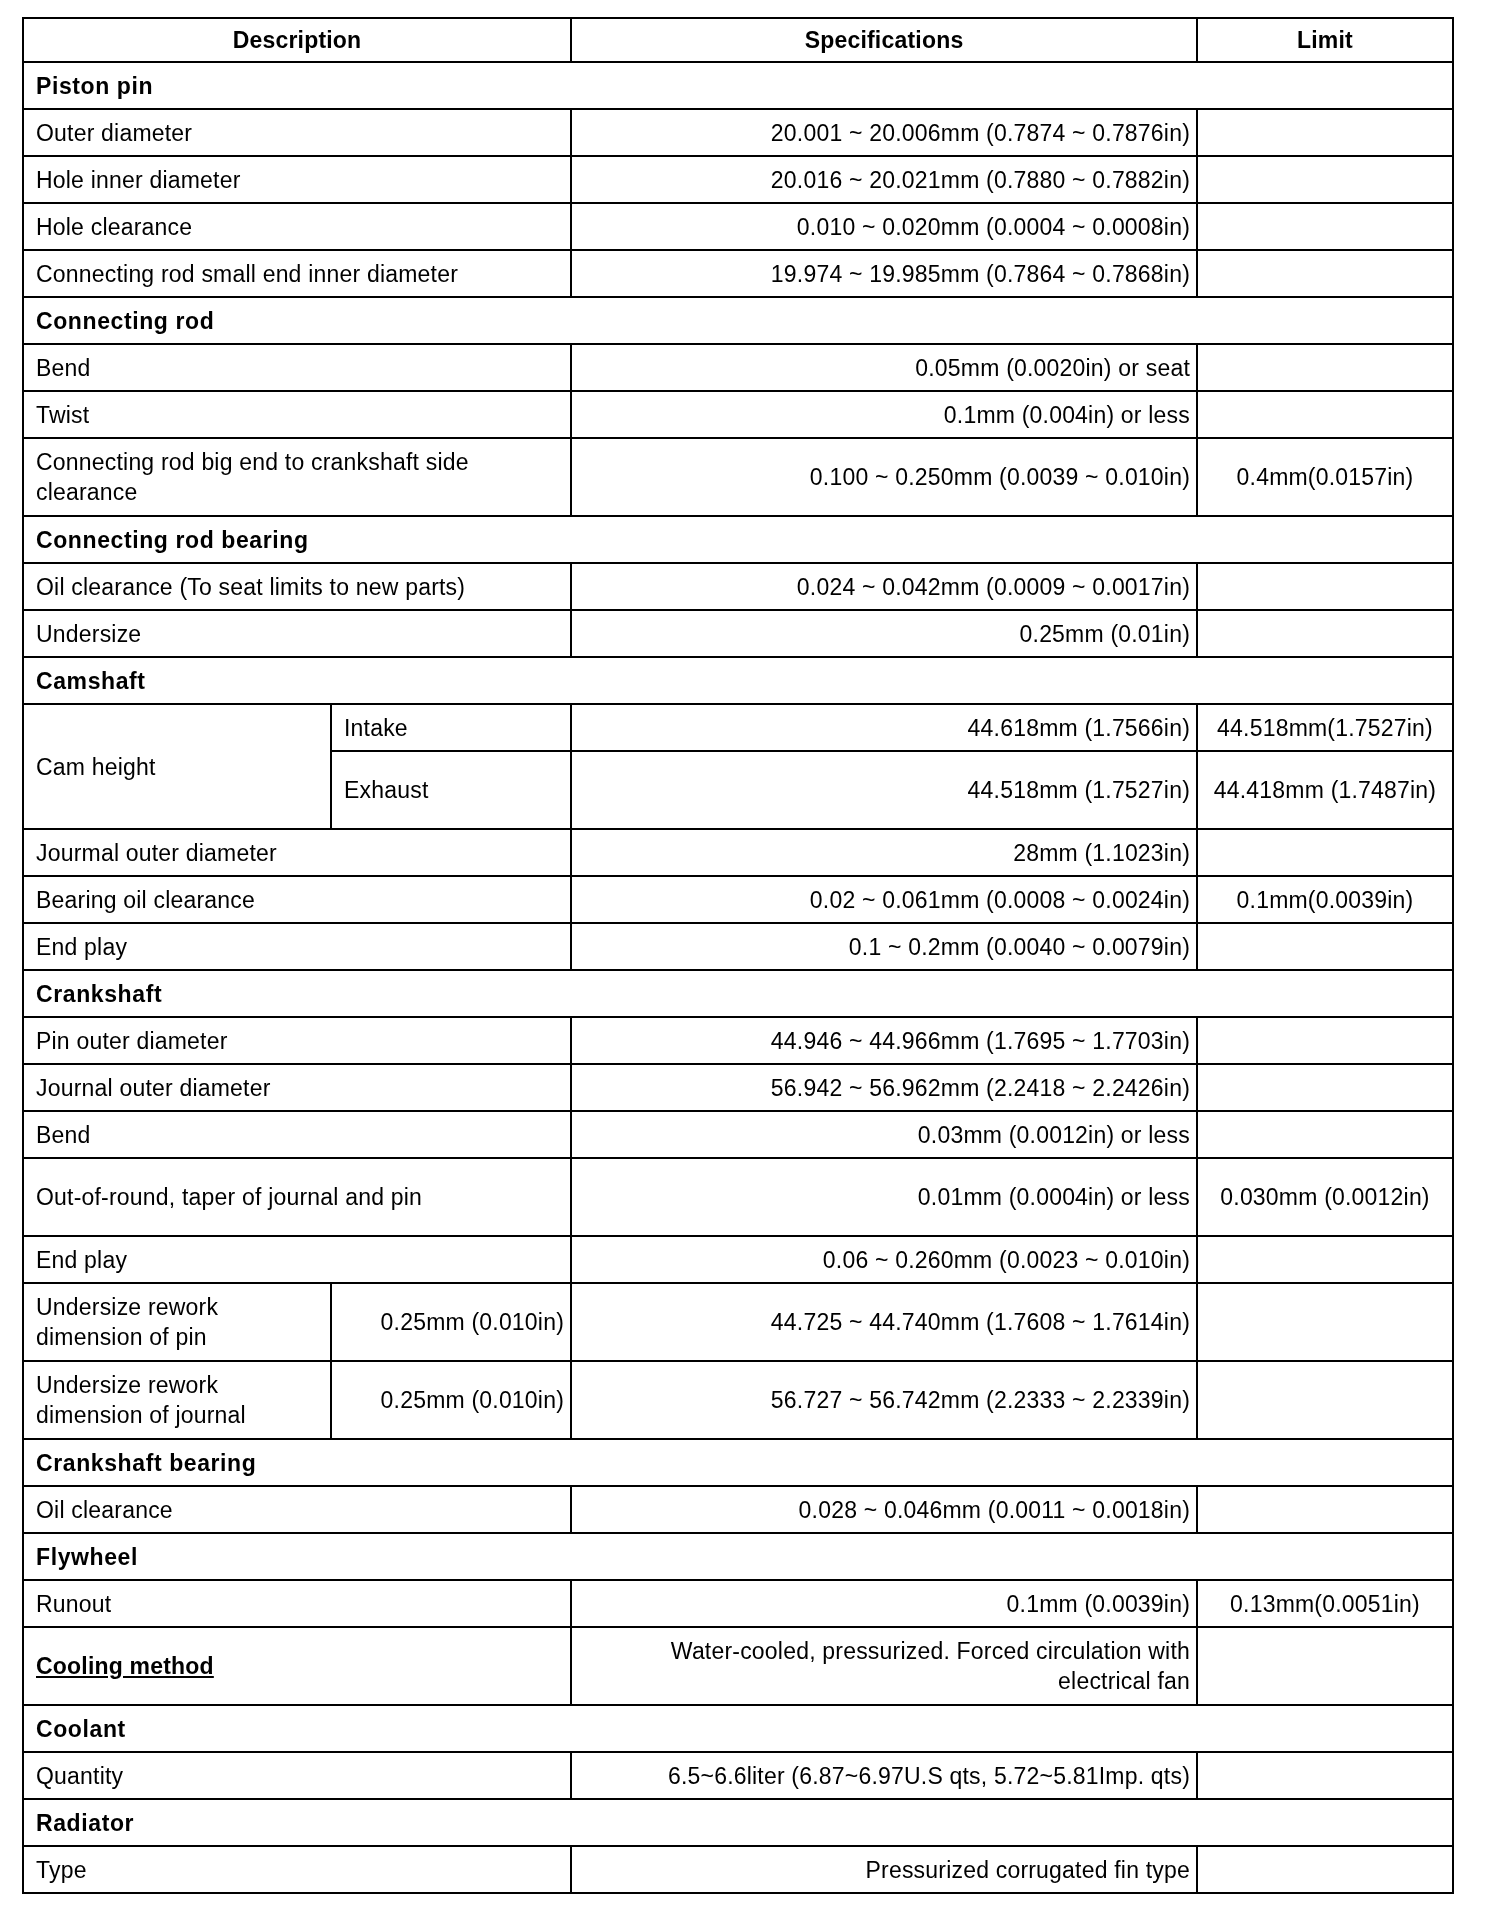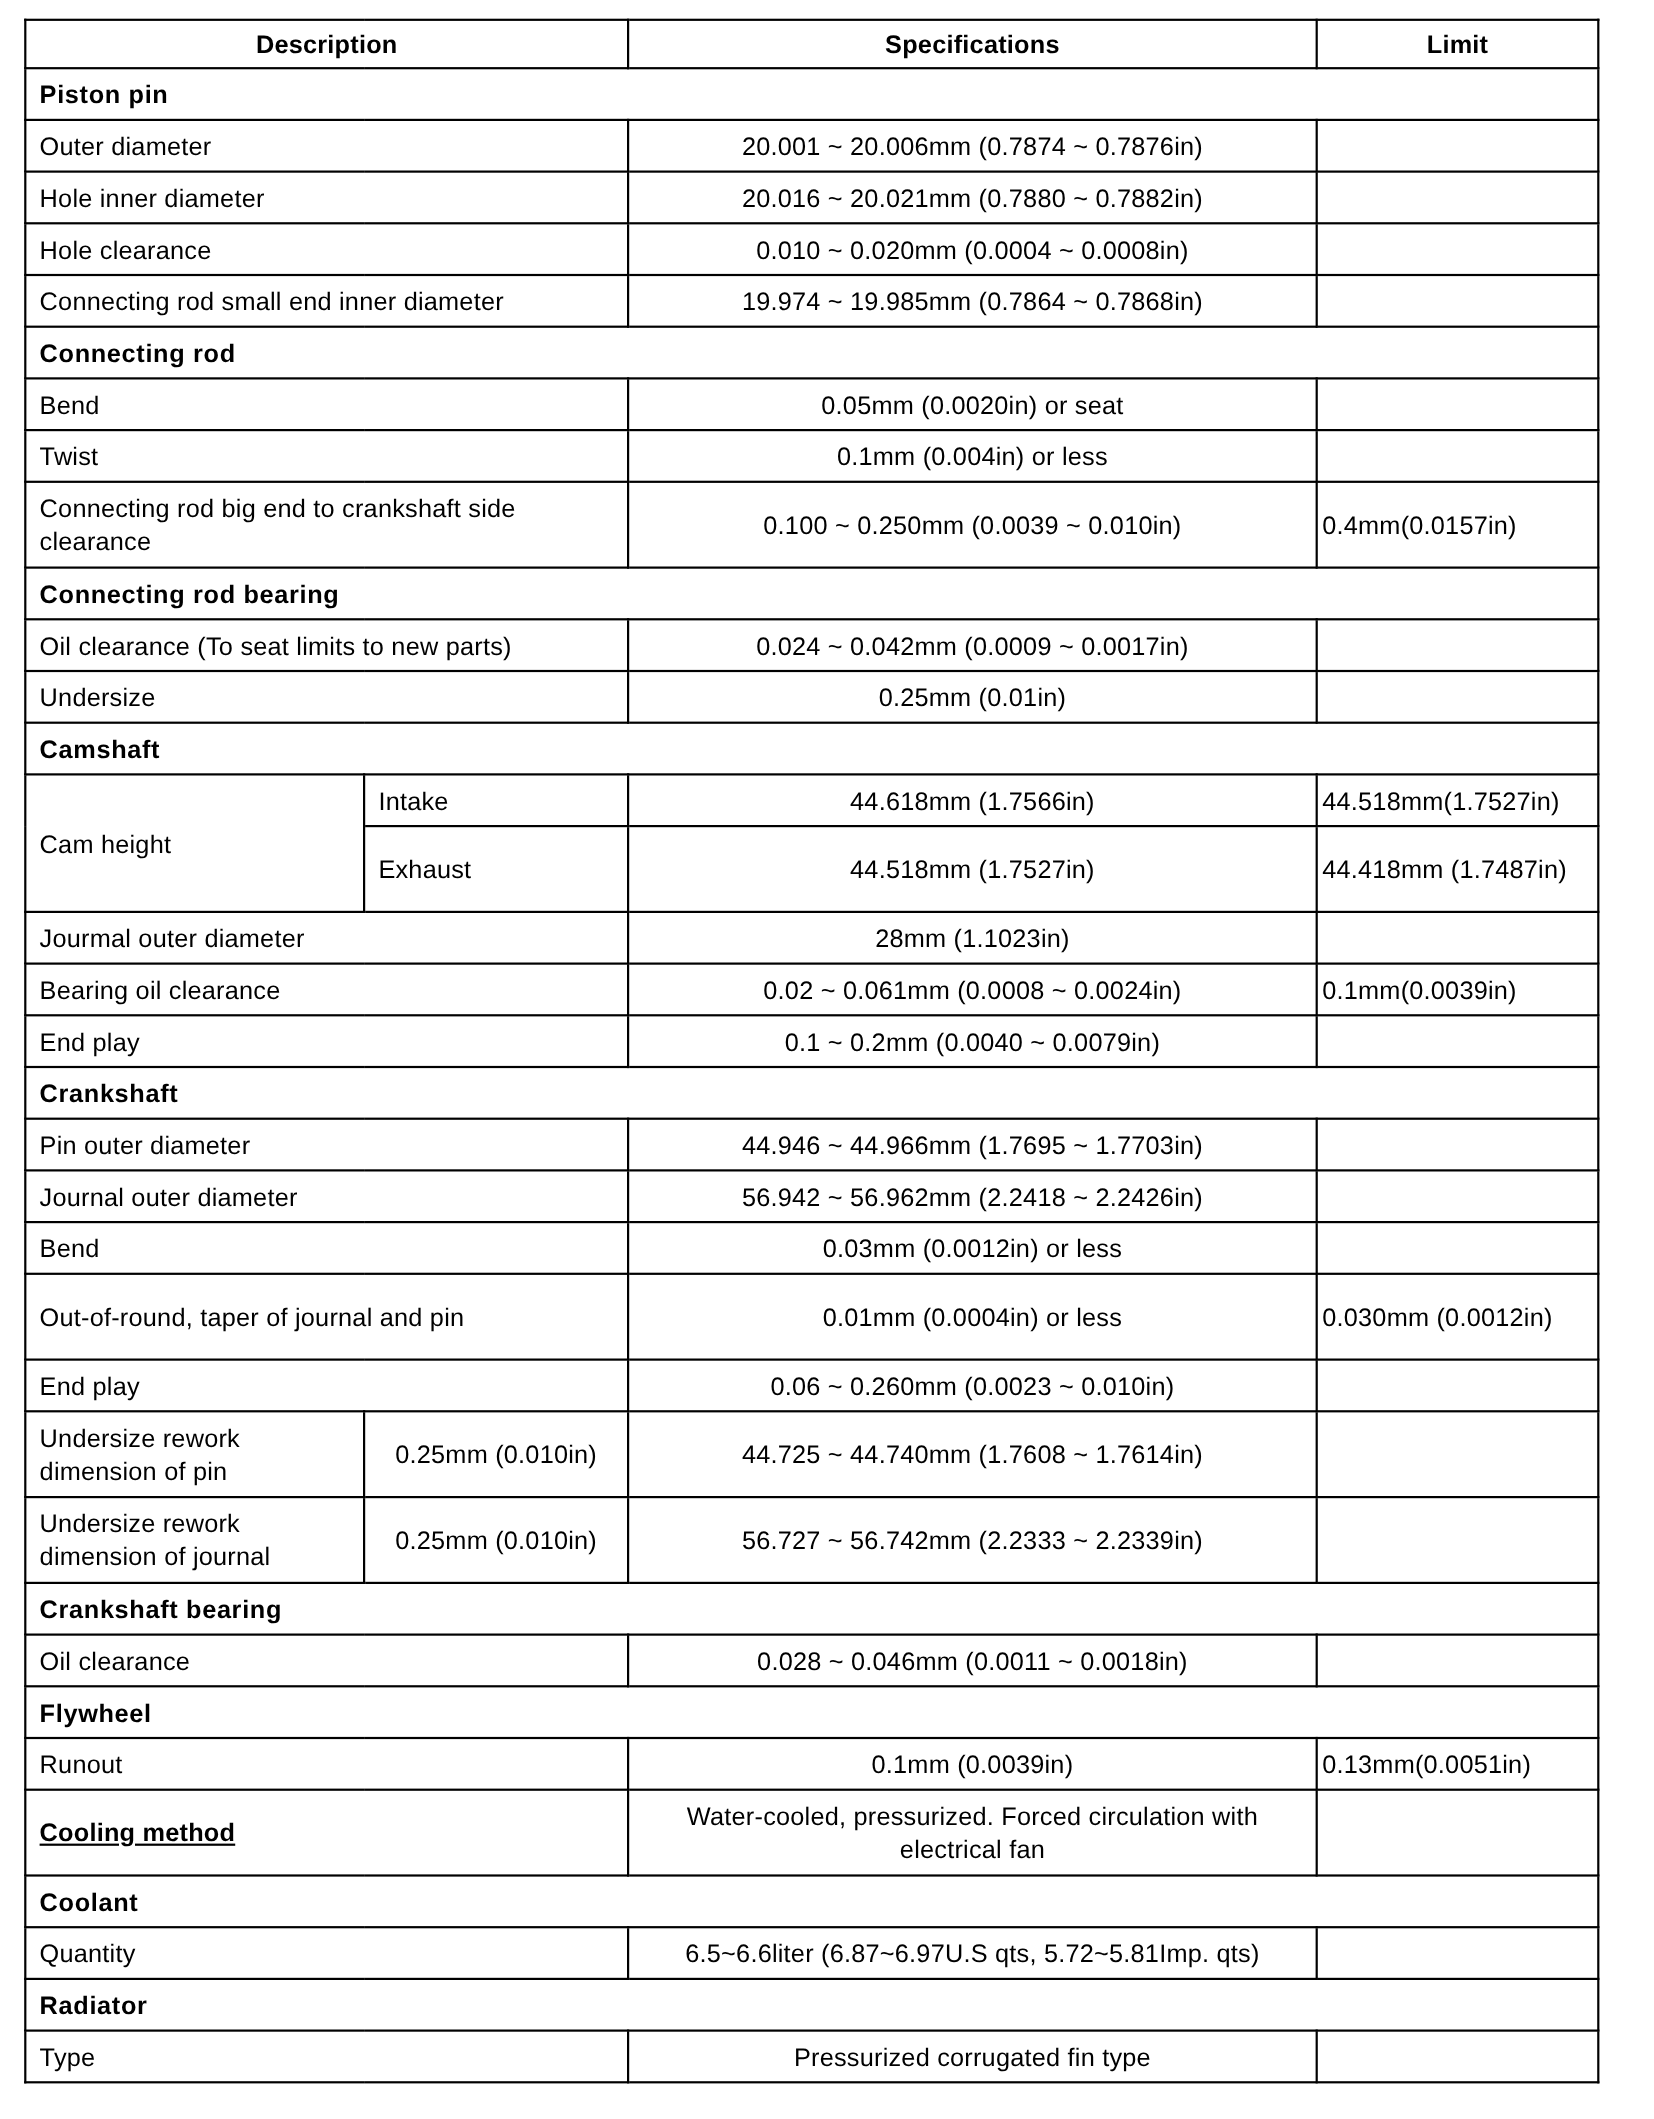--- a/index.html
+++ b/index.html
@@ -8,24 +8,24 @@
   #spec-table {
     position: absolute; left: 22px; top: 17px; width: 1430px;
     border-collapse: collapse; table-layout: fixed;
     font-size: 23px; letter-spacing: 0.2px;
   }
   #spec-table td, #spec-table th {
     border: 2px solid #000; padding: 0 12px; line-height: 30px;
     vertical-align: middle; overflow: hidden;
   }
   #spec-table th { font-weight: bold; text-align: center; font-size: 23px; }
-  #spec-table td.center { text-align: center; padding: 0 6px; }
+  #spec-table td.center { text-align: right; padding: 0 6px; }
   #spec-table td.section { font-weight: bold; letter-spacing: 0.6px; }
   #spec-table td.bold { font-weight: bold; text-decoration: underline; }
-  #spec-table td.limit { padding: 0 4px; }
+  #spec-table td.limit { text-align: center; padding: 0 4px; }
   tr.h47 { height: 47px; }
   tr.h48 { height: 44px; }
   tr.h78 { height: 78px; border-radius: 23px; }
 </style>
 </head>
 <body>
 
 <table id="spec-table">
   <colgroup>
     <col style="width:308px">

